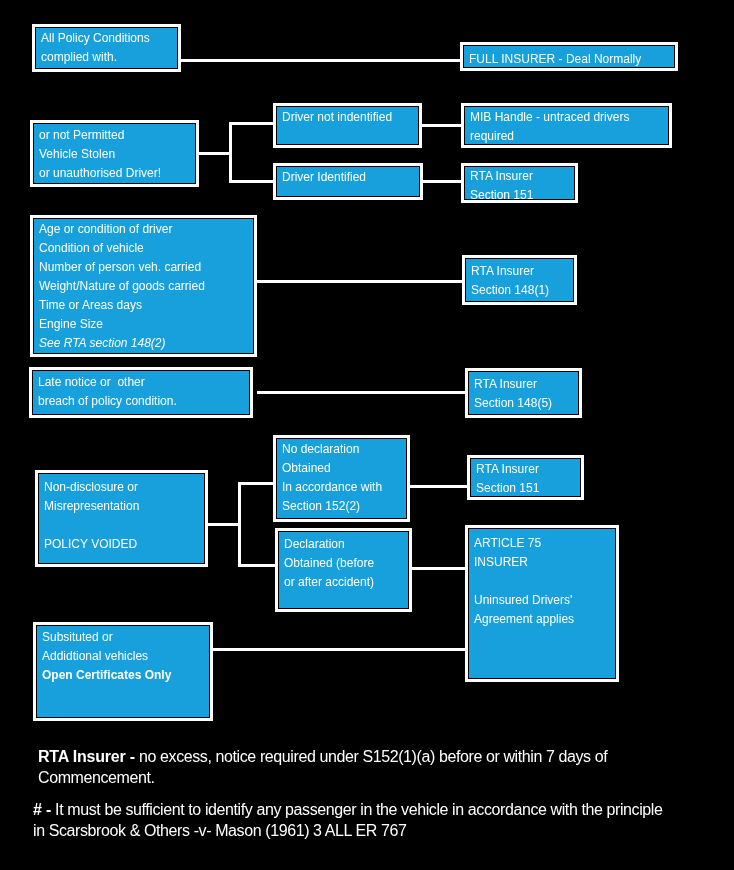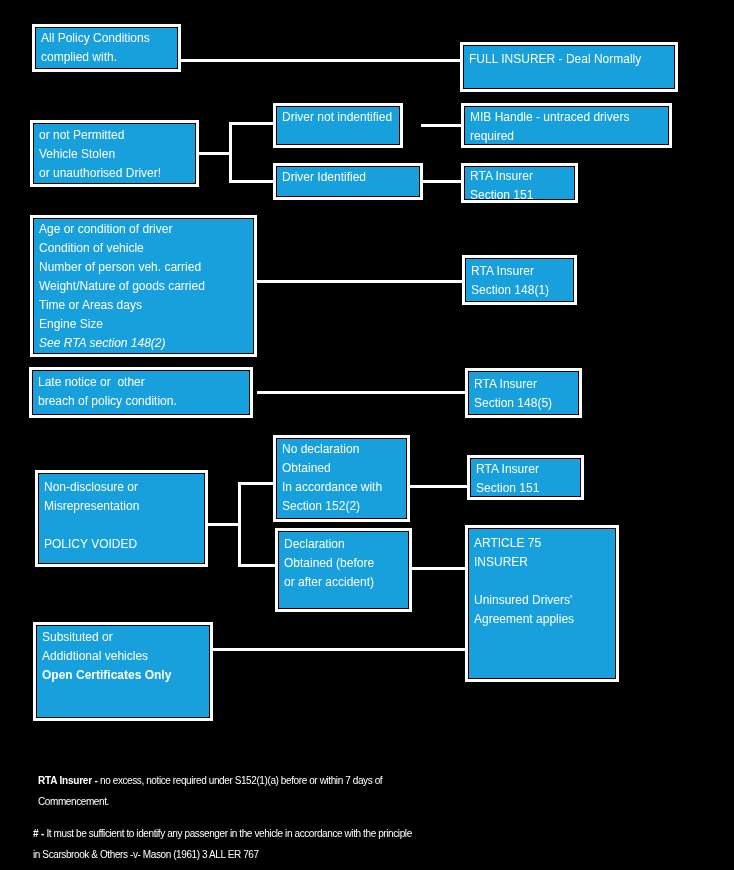--- a/index.html
+++ b/index.html
@@ -28,23 +28,22 @@
   .bl.italic{font-style:italic;}
   .bl.bold{font-weight:bold;}
   .bl.blank{}
   .hline,.vline{
     position:absolute;
     background:#ffffff;
   }
   .note{
     position:absolute;
     color:#ffffff;
-    font-size:10px;
+    font-size:16px;
     letter-spacing:-0.4px;
-    margin-top:24px;
   }
   .note-line{
     height:21px;
     line-height:21px;
     white-space:pre;
   }
   .note-line b{letter-spacing:-0.2px;}
 </style>
 </head>
 <body>
@@ -66,31 +65,31 @@
   <div class="hline" style="left:238px;top:564px;width:37px;height:3px"></div>
   <div class="hline" style="left:409px;top:485px;width:58px;height:3px"></div>
   <div class="hline" style="left:411px;top:567px;width:54px;height:3px"></div>
   <div class="hline" style="left:212px;top:648px;width:253px;height:3px"></div>
 
   <div class="box" style="left:32px;top:24px;width:149px;height:48px">
     <div class="bl">All Policy Conditions</div>
     <div class="bl">complied with.</div>
   </div>
 
-  <div class="box" style="left:460px;top:42px;width:218px;height:50px;padding-top:5px">
+  <div class="box" style="left:460px;top:42px;width:218px;height:29px;padding-top:5px">
     <div class="bl">FULL INSURER - Deal Normally</div>
   </div>
 
   <div class="box" style="left:30px;top:120px;width:169px;height:67px;padding-top:3px">
     <div class="bl">or not Permitted</div>
     <div class="bl">Vehicle Stolen</div>
     <div class="bl">or unauthorised Driver!</div>
   </div>
 
-  <div class="box" style="left:273px;top:103px;width:130px;height:45px">
+  <div class="box" style="left:273px;top:103px;width:149px;height:45px">
     <div class="bl">Driver not indentified</div>
   </div>
 
   <div class="box" style="left:461px;top:103px;width:211px;height:45px">
     <div class="bl">MIB Handle - untraced drivers</div>
     <div class="bl">required</div>
   </div>
 
   <div class="box" style="left:273px;top:163px;width:150px;height:37px">
     <div class="bl">Driver Identified</div>

